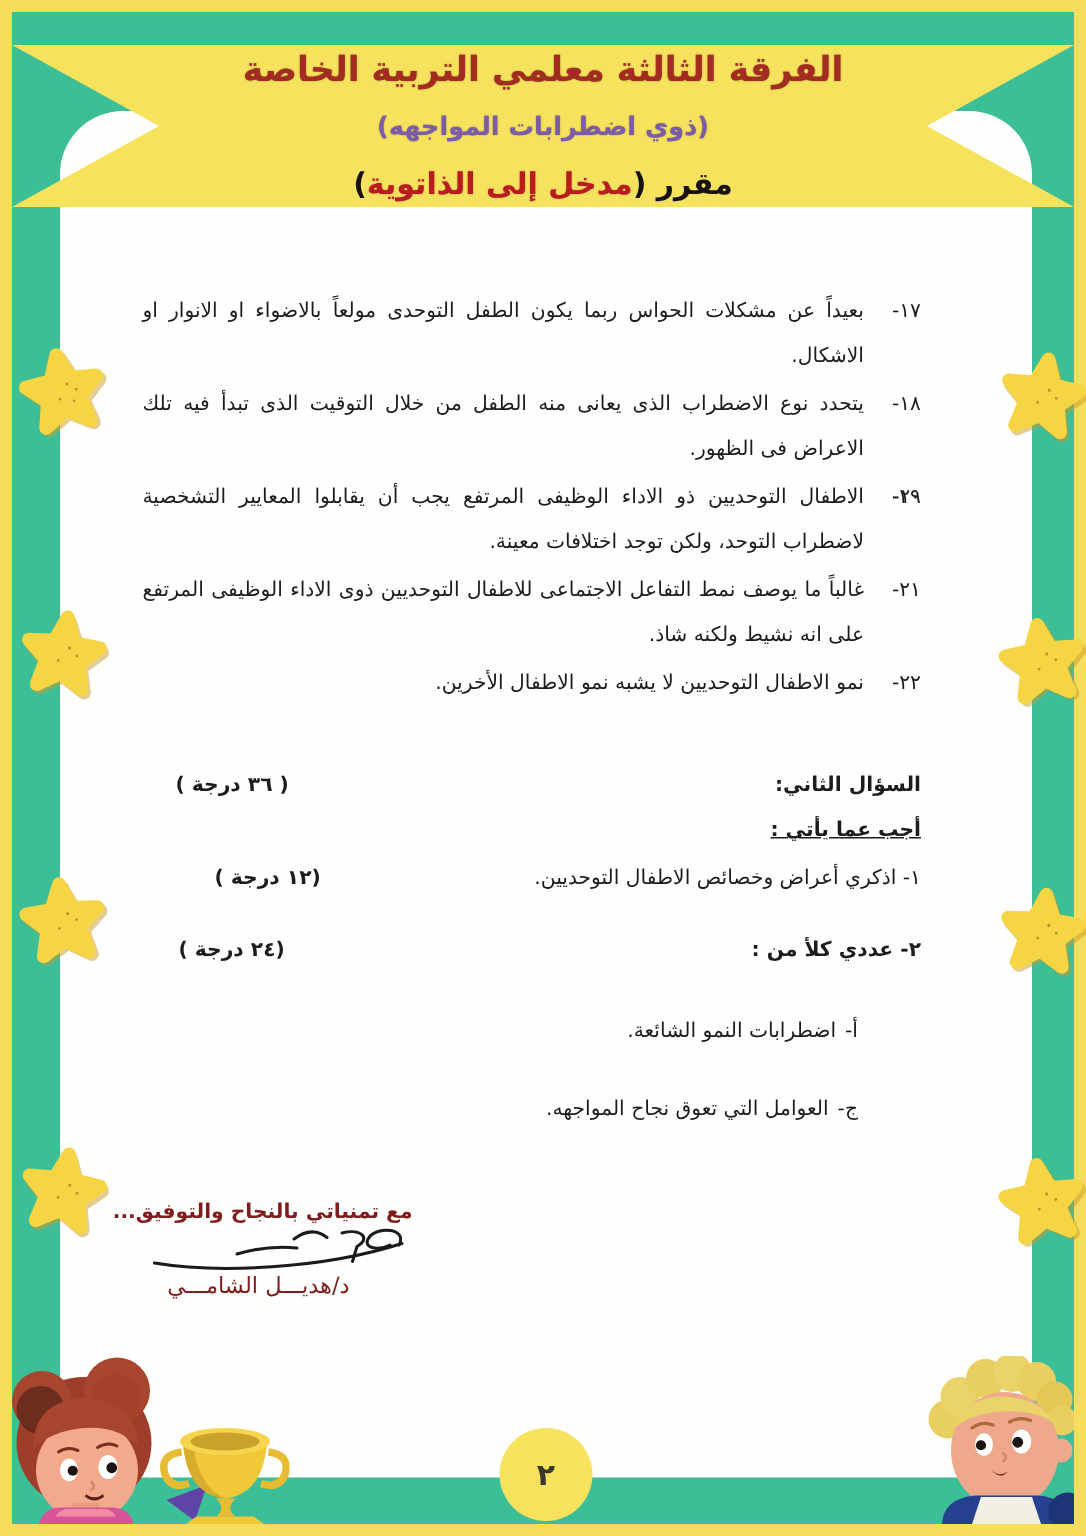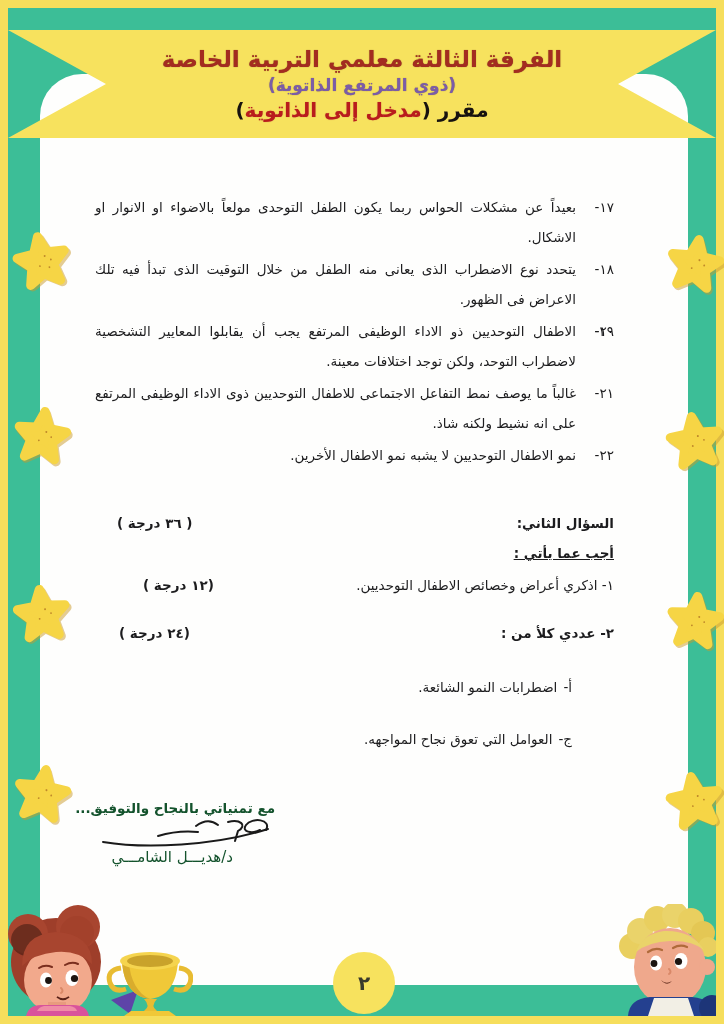--- a/index.html
+++ b/index.html
@@ -12,21 +12,21 @@
   .page{
     position:absolute;left:40px;right:36px;top:74px;bottom:39px;
     background:#FEFEFD;border-radius:42px 42px 8px 8px;
   }
   
   .banner{
     position:absolute;left:8px;right:8px;top:30px;height:108px;z-index:6;
     background:#F7E25E;
     clip-path:polygon(0 0,100% 0,calc(100% - 98px) 50%,100% 100%,0 100%,98px 50%);
     display:flex;flex-direction:column;align-items:center;justify-content:center;
-    direction:rtl;text-align:center;gap:3px;
+    direction:rtl;text-align:center;gap:15px;
   }
   .banner .b1{color:#A32C20;font-size:23px;font-weight:bold;letter-spacing:-.5px;text-shadow:0 0 1px rgba(60,10,5,.55);}
   .banner .b2{color:#7B5CA8;font-size:17px;font-weight:bold;text-shadow:0 0 1px rgba(40,20,70,.5);}
   .banner .b3{color:#17120f;font-size:20px;font-weight:bold;}
   .banner .pink{color:#b91c1c;text-shadow:0 0 1px rgba(150,20,70,.45);}
   
   .star{position:absolute;width:66px;height:66px;z-index:7;}
   
   .content{
     position:absolute;left:95px;right:110px;top:192px;z-index:5;
@@ -39,21 +39,21 @@
   .q-subtitle{font-weight:bold;text-decoration:underline;}
   .q1-row{margin-top:2px;}
   .q2-row{margin-top:18px;font-weight:bold;}
   .mark{font-weight:bold;white-space:nowrap;}
   .mark.m36{margin-left:22px;}
   .mark.m12{margin-left:48px;}
   .mark.m24{margin-left:24px;}
   .sub-item{padding-right:42px;line-height:26px;margin-top:26px;}
   .sub-item .lbl{margin-left:6px;}
   
-  .footer{position:absolute;left:85px;top:800px;width:190px;z-index:5;direction:rtl;color:#14532d;}
+  .footer{position:absolute;left:85px;top:800px;width:190px;z-index:5;direction:rtl;color:#7f1d1d;}
   .footer .wishes{font-size:13.5px;font-weight:bold;white-space:nowrap;}
   .footer .sig{display:block;margin:2px 0 0 0;}
   .footer .signer{font-size:15px;font-weight:normal;margin-right:42px;white-space:nowrap;}
   
   .page-num{
     position:absolute;left:333px;top:952px;width:62px;height:62px;z-index:8;
     background:#F7E25E;border-radius:50%;
     display:flex;align-items:center;justify-content:center;
     color:#3a3a2c;font-size:20px;font-weight:bold;
   }
@@ -63,21 +63,21 @@
 </style>
 </head>
 <body>
 
 <div class="canvas">
   <div class="frame"></div>
   <div class="page"></div>
 
   <div class="banner">
     <div class="b1">الفرقة الثالثة معلمي التربية الخاصة</div>
-    <div class="b2">(ذوي المرتفع الذاتوية)</div>
+    <div class="b2">(ذوي اضطرابات المواجهه)</div>
     <div class="b3"><span>مقرر (</span><span class="pink">مدخل إلى الذاتوية</span><span>)</span></div>
   </div>
 
   <div class="star" style="left:9px;top:229px;transform:rotate(-10deg)"><svg width="66" height="66" viewBox="0 0 72 72">
         <path d="M38,11 L45.5,28 L64,30.5 L50,43.5 L54.5,61 L38,51 L21.5,61 L26,43.5 L12,30.5 L30.5,28 Z" fill="#C9992B" opacity=".5" stroke="#C9992B" stroke-width="10" stroke-linejoin="round"></path>
         <path d="M36,8 L43.5,26 L62,27.5 L48,40.5 L52.5,59 L36,49 L19.5,59 L24,40.5 L10,27.5 L28.5,26 Z" fill="#F6D545" stroke="#F6D545" stroke-width="10" stroke-linejoin="round"></path>
         <circle cx="40" cy="30" r="1.1" fill="#C08A2A"></circle>
         <circle cx="46" cy="35" r="1" fill="#C08A2A"></circle>
         <circle cx="33" cy="40" r="1" fill="#C08A2A"></circle>
         <circle cx="43" cy="43" r="1" fill="#C08A2A"></circle>

